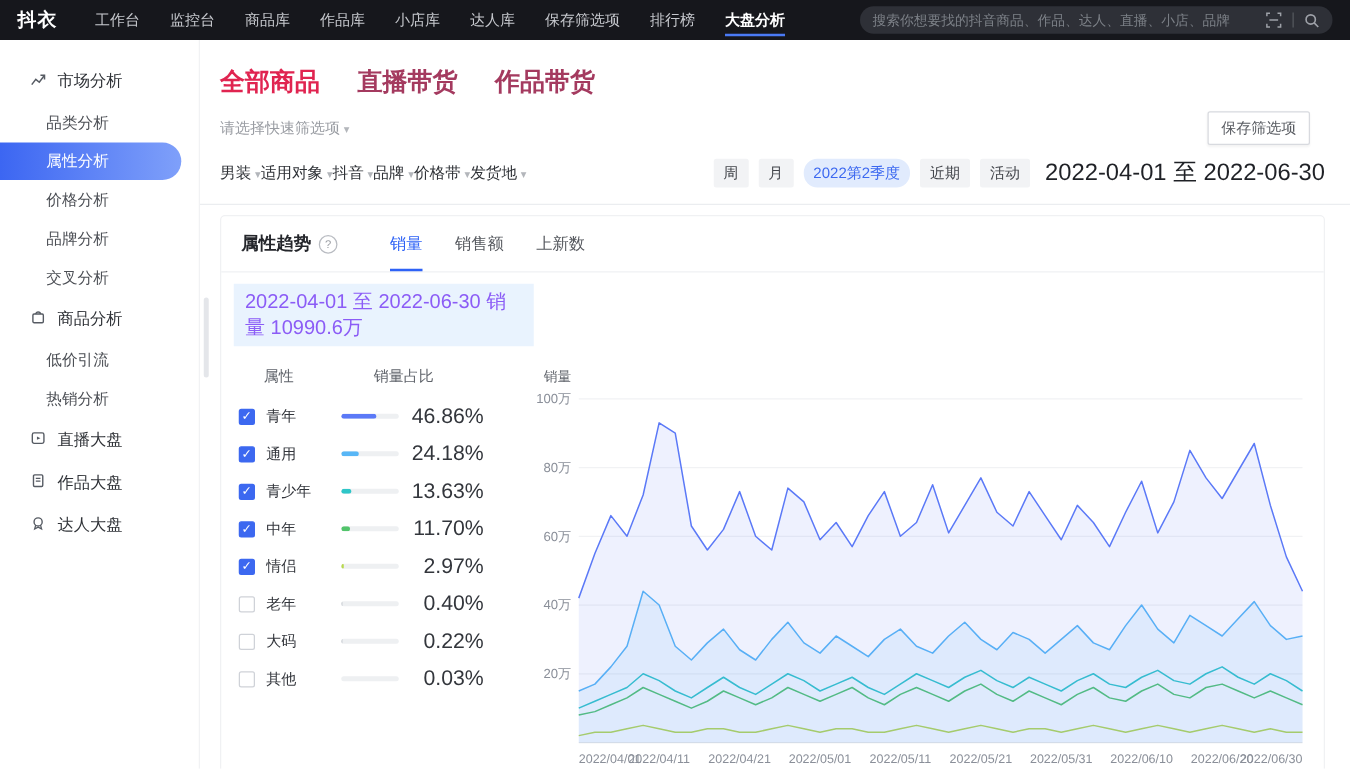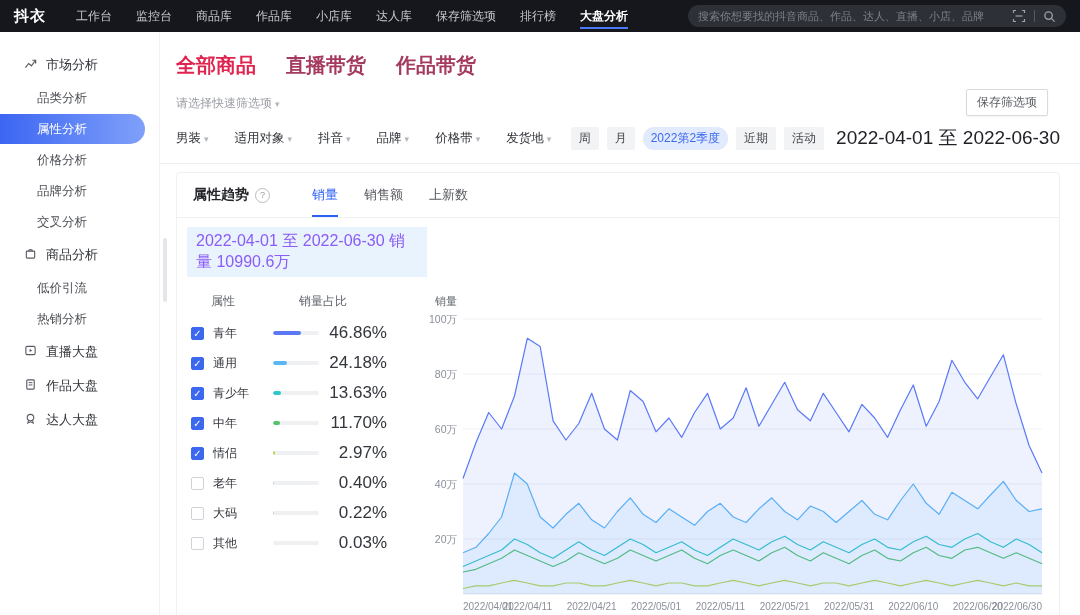--- a/index.html
+++ b/index.html
@@ -35,21 +35,21 @@
   .page-tabs{display:flex;gap:30px;margin-top:20px;align-items:baseline;}
   .ptab{font-size:20px;font-weight:bold;color:#a43a5f;cursor:pointer;}
   .ptab.active{color:#e02450;}
   .quick-row{margin-top:14px;position:relative;height:20px;}
   .quick{font-size:12px;color:#9a9da3;cursor:pointer;}
   .caret{font-size:9px;color:#b3b6bb;margin-left:3px;}
   .save-btn{position:absolute;right:32px;top:-4px;background:#fff;border:1px solid #d8dadf;
             border-radius:2px;font-size:12px;color:#595c62;padding:4px 10px;cursor:pointer;
             box-shadow:0 1px 2px rgba(0,0,0,0.05);font-family:inherit;}
   .filter-row{margin-top:12px;display:flex;align-items:center;padding-right:20px;}
-  .filters{display:flex;gap:26px;justify-content:space-between;}
+  .filters{display:flex;justify-content:space-between;}
   .filter-item{font-size:12.5px;color:#2f3237;cursor:pointer;white-space:nowrap;}
   .period{margin-left:auto;display:flex;align-items:center;gap:8px;}
   .chip{font-size:12px;color:#43464c;background:#f2f3f5;border-radius:2px;padding:3px 8px;cursor:pointer;white-space:nowrap;}
   .chip.active{background:#e1ebfd;color:#3c68f0;border-radius:11px;}
   .range{font-size:19px;color:#1f2126;margin-left:4px;white-space:nowrap;}
   .divider{border-top:1px solid #ebedf0;margin-top:12px;margin-left:-16px;}
   
   .card{margin:8px 20px 0 0;border:1px solid #f0f1f3;border-radius:4px;height:560px;position:relative;}
   .card-head{height:44px;display:flex;align-items:center;padding:0 16px;border-bottom:1px solid #f0f1f3;}
   .card-title{font-size:14px;font-weight:bold;color:#24262b;}

